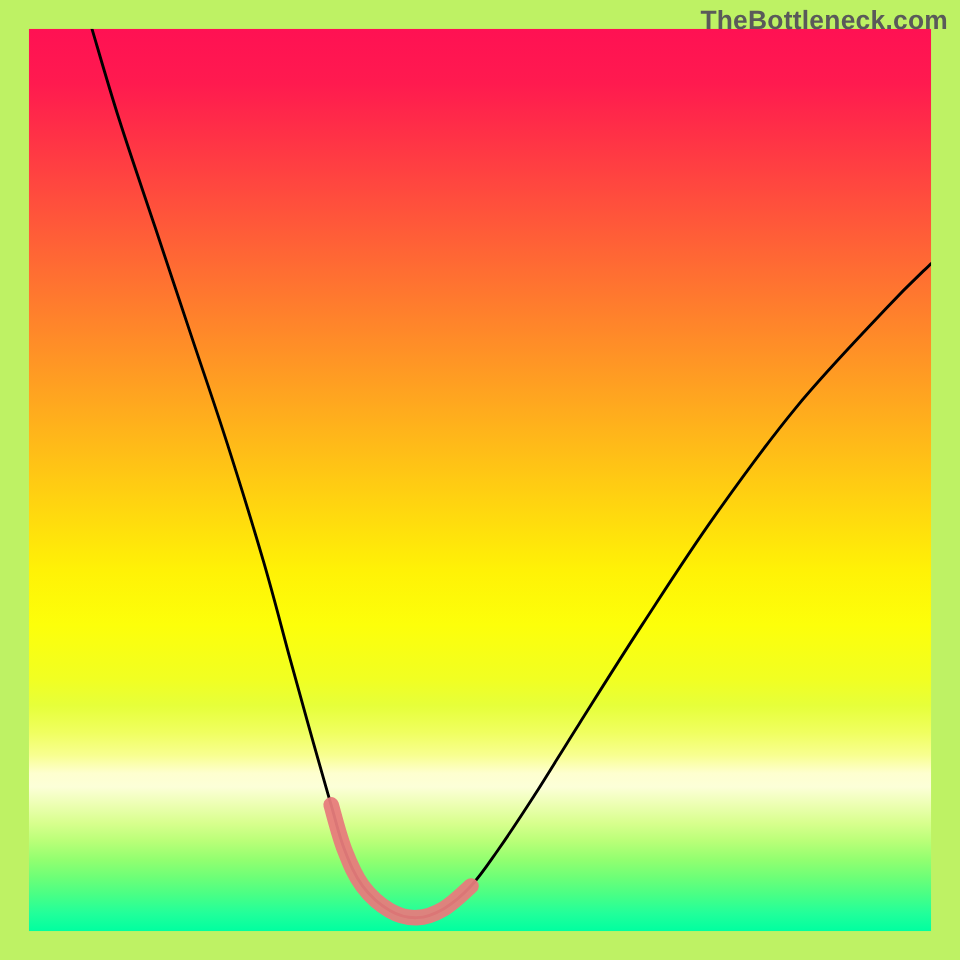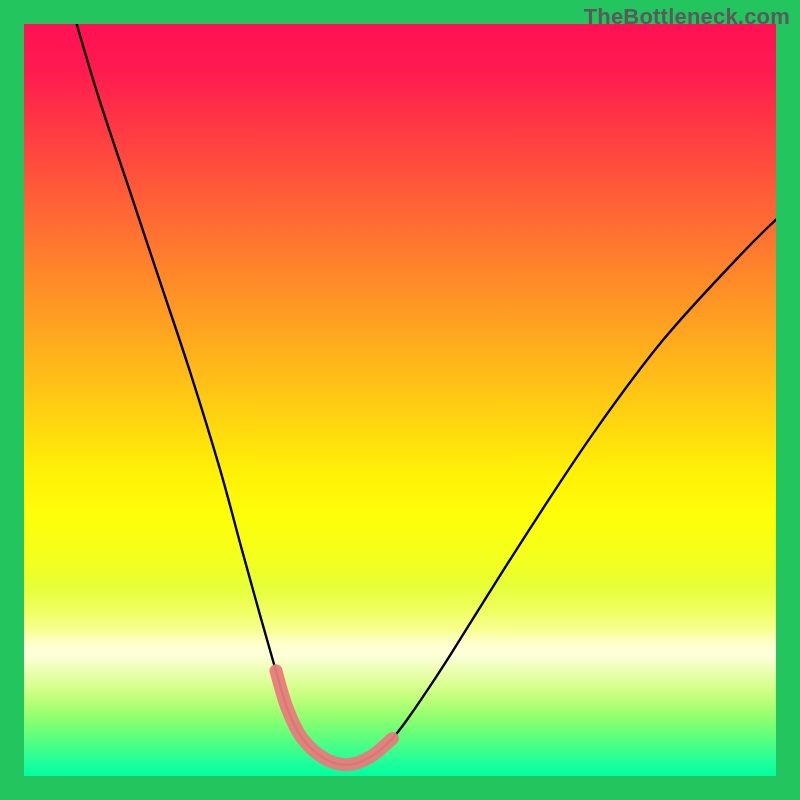--- a/index.html
+++ b/index.html
@@ -8,21 +8,21 @@
     width: 800px;
     height: 800px;
     background: #000;
     overflow: hidden;
     font-family: Arial, Helvetica, sans-serif;
   }
   .wrap {
     position: relative;
     width: 800px;
     height: 800px;
-    background: #22c55e;
+    background: #bef264;
     text-align: right;
   }
   .watermark {
     position: absolute;
     top: 4px;
     right: 10px;
     color: #5a5a5a;
     font-size: 22px;
     font-weight: 600;
     letter-spacing: 0.2px;

